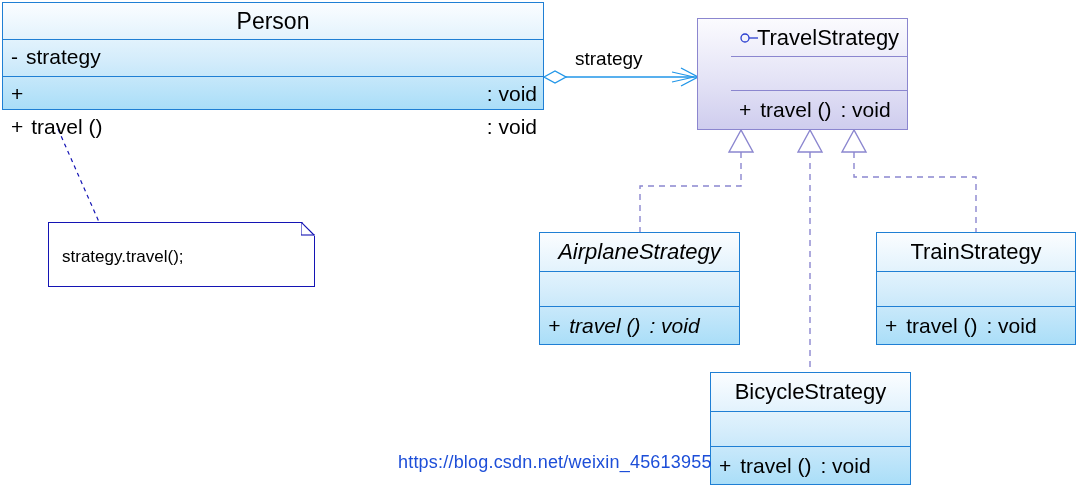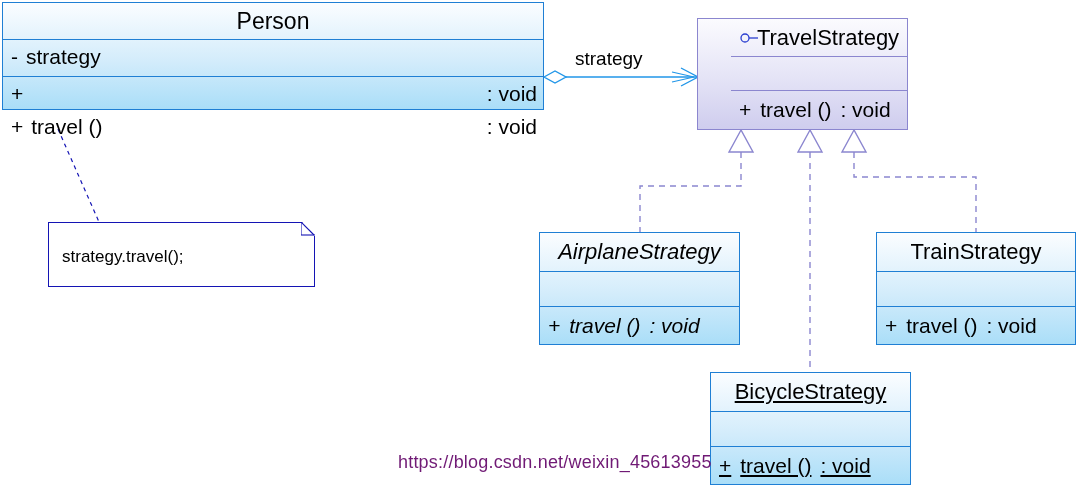--- a/index.html
+++ b/index.html
@@ -74,21 +74,21 @@
     position: absolute;
     left: 8px;
     top: 12px;
     width: 22px;
     height: 14px;
   }
 
   
   #airplanestrategy { left: 539px; top: 232px; width: 201px; height: 113px; font-style: italic; }
   #trainstrategy    { left: 876px; top: 232px; width: 200px; height: 113px; }
-  #bicyclestrategy  { left: 710px; top: 372px; width: 201px; height: 113px; text-decoration: underline; }
+  #bicyclestrategy  { left: 710px; top: 372px; width: 201px; height: 113px; }
   .leaf .sec-title { height: 38px; }
   .leaf .uml-title { font-size: 22px; line-height: 38px; }
   .leaf .sec-attrs { height: 35px; }
   .leaf .sec-ops   { height: 38px; }
   .leaf .uml-row { font-size: 21px; height: 37px; padding: 0 8px; justify-content:flex-start; }
 
   
   #note {
     position: absolute;
     left: 48px;
@@ -139,21 +139,21 @@
     color: #000;
     white-space: nowrap;
   }
 
   
   #watermark {
     position: absolute;
     left: 398px;
     top: 452px;
     font-size: 18px;
-    color: #701a75;
+    color: #1d4ed8;
     white-space: nowrap;
     letter-spacing: 0.2px;
   }
 </style>
 </head>
 <body>
 
 <div id="canvas">
 
   <svg id="links" viewBox="0 0 1080 488" width="1080" height="488">

